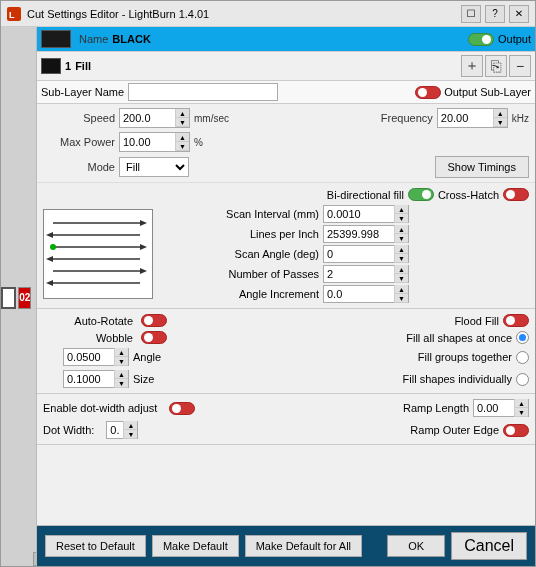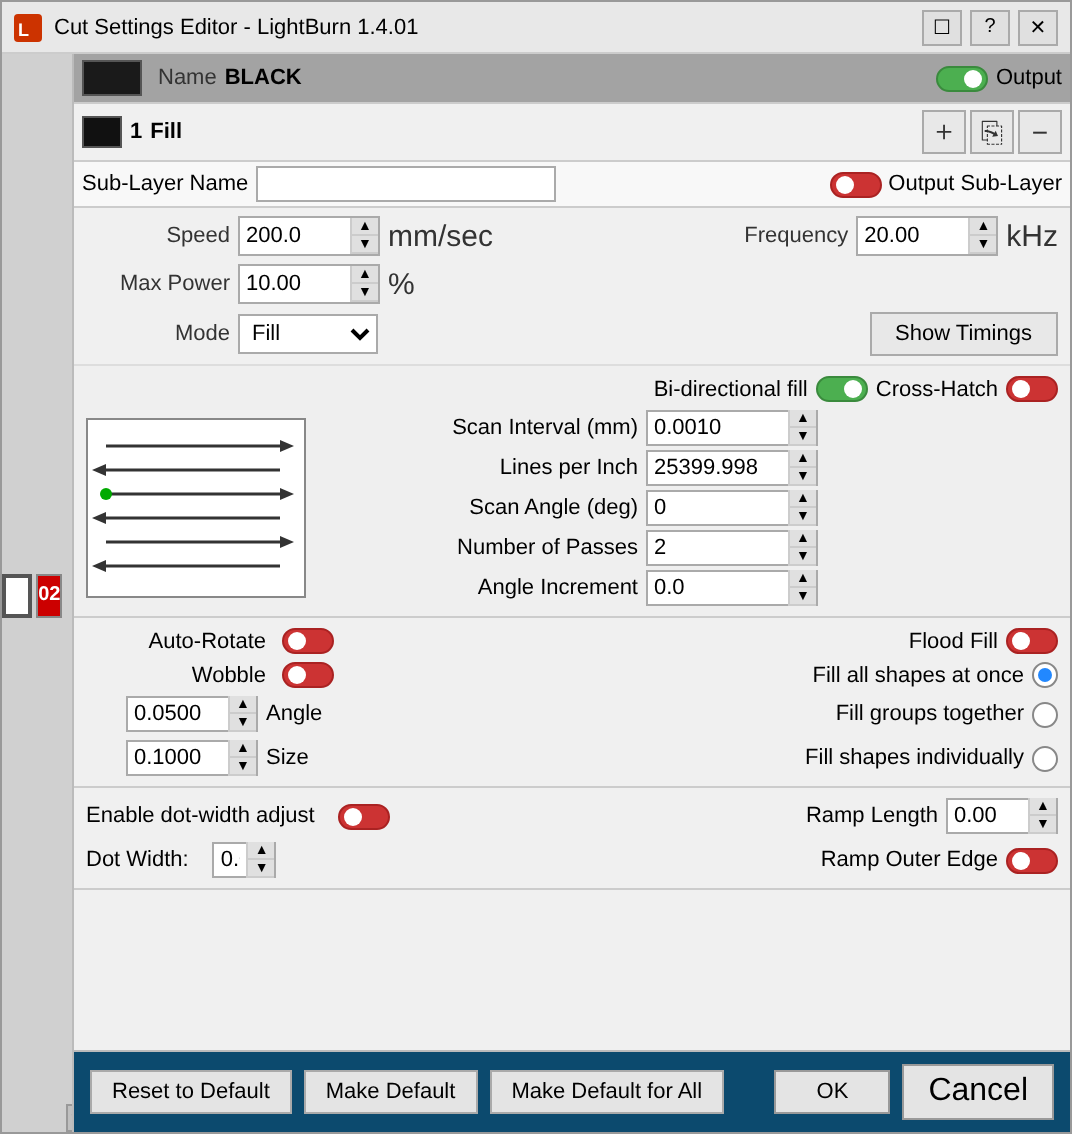--- a/index.html
+++ b/index.html
@@ -99,21 +99,21 @@
       display: flex;
       flex-direction: column;
       overflow: hidden;
     }
     .top-row {
       display: flex;
       align-items: center;
       padding: 3px 4px;
       gap: 4px;
       border-bottom: 1px solid #ccc;
-      background: #a3a3a3;
+      background: #0ea5e9;
     }
     .color-swatch {
       width: 30px;
       height: 18px;
       border: 1px solid #555;
     }
     .name-label {
       font-size: 11px;
       color: #333;
       margin-left: 4px;
@@ -208,21 +208,21 @@
       background: #e0e0e0;
       border: none;
       cursor: pointer;
       display: flex;
       align-items: center;
       justify-content: center;
       font-size: 7px;
       line-height: 1;
       border-bottom: 1px solid #ccc;
     }
-    .unit-label { font-size: 15px; color: #333; text-align: right; }
+    .unit-label { font-size: 10px; color: #333; text-align: right; }
     .freq-group {
       margin-left: auto;
       display: flex;
       align-items: center;
       gap: 4px;
     }
     .section {
       padding: 2px 6px;
       border-bottom: 1px solid #ddd;
     }

